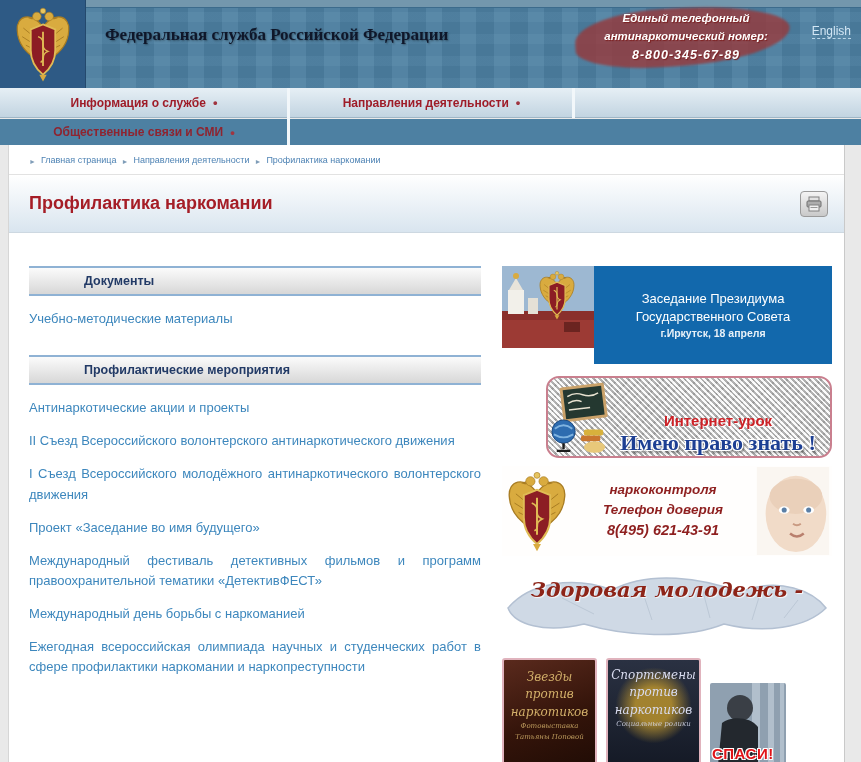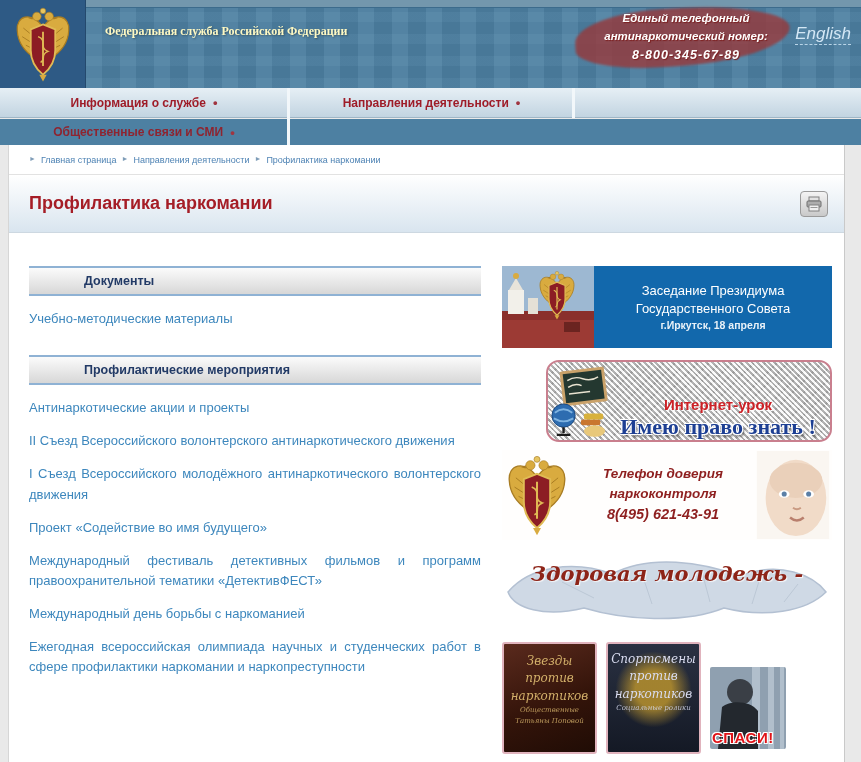--- a/index.html
+++ b/index.html
@@ -13,65 +13,65 @@
   .header { position:absolute; left:0; top:8px; width:861px; height:80px; background:#4d80a2; }
   .header-building { position:absolute; left:86px; top:0; right:0; bottom:0;
     background:
       repeating-linear-gradient(90deg, rgba(255,255,255,0.07) 0 16px, rgba(0,0,0,0.06) 16px 34px),
       repeating-linear-gradient(0deg, rgba(255,255,255,0.04) 0 10px, rgba(0,0,0,0.03) 10px 22px);
     opacity:.65; }
   .emblem-box { position:absolute; left:0; top:0; width:86px; height:88px; background:#2e5a85; z-index:3;
     display:flex; align-items:center; justify-content:center; border-right:1px solid #24496d; }
   .emblem-box svg { width:64px; height:76px; }
   .header-title { position:absolute; left:105px; top:14px; z-index:2;
-    font-family:"Liberation Serif", serif; font-weight:bold; font-size:12px; line-height:1.55;
-    color:#fef9c3; text-shadow:1px 1px 2px rgba(0,0,0,.35); }
+    font-family:"Liberation Serif", serif; font-weight:bold; font-size:17px; line-height:1.55;
+    color:#0f172a; text-shadow:1px 1px 2px rgba(0,0,0,.35); }
   .hotline { position:absolute; left:568px; top:2px; width:236px; z-index:2; text-align:center;
     font-family:Liberation Sans, sans-serif; font-style:italic; font-weight:bold;
     font-size:11.5px; line-height:1.55; color:#ffffff; text-shadow:1px 1px 1px #7c1f1f; }
   .hotline .num { font-size:12.5px; letter-spacing:1px; }
   .red-map { position:absolute; left:575px; top:0px; width:215px; height:58px; z-index:1;
     background:#9c3434; opacity:.75; border-radius:46% 54% 60% 40% / 55% 45% 62% 38%;
     transform:rotate(-3deg); filter:blur(1px); }
-  .english-link { position:absolute; right:10px; top:16px; z-index:3; font-size:17px; color:#d3e7f5;
-    border-bottom:1px dashed #b9d5e8; cursor:pointer;font-style:italic; }
+  .english-link { position:absolute; right:10px; top:16px; z-index:3; font-size:12px; color:#d3e7f5;
+    border-bottom:1px dashed #b9d5e8; cursor:pointer; }
   
   .nav1 { position:absolute; left:0; top:88px; width:861px; height:30px;
     background:linear-gradient(#e6eff5,#c2d4e1); border-bottom:1px solid #9fb6c6; z-index:2; }
   .nav2 { position:absolute; left:0; top:119px; width:861px; height:26px; background:#4d80a2; z-index:2; }
   .nav-item { position:absolute; top:0; height:100%; display:flex; align-items:center; justify-content:center;
     font-size:12px; font-weight:bold; color:#9e1c28; cursor:pointer; gap:7px; }
   .nav2 .nav-item { color:#8e2430; }
   .nav-bullet { font-size:13px; line-height:1; color:#a03540; }
   .nav-sep { position:absolute; background:#f2f7fa; width:3px; z-index:4; }
   
   .page-body { position:absolute; left:8px; top:145px; width:837px; height:617px; background:#ffffff;
     border-right:1px solid #c9c9c9; border-left:1px solid #d6d6d6; }
   .breadcrumb { padding:10px 0 9px 20px; font-size:9px; color:#4e83b4; border-bottom:1px solid #e2e2e2;
-    display:flex; gap:5px; align-items:flex-start; }
+    display:flex; gap:5px; align-items:flex-end; }
   .crumb { color:#4e83b4; cursor:pointer; }
   .crumb-arrow { color:#7f9db8; font-size:7px; }
   .title-band { height:58px; background:linear-gradient(#ffffff,#d9e5ef); border-bottom:1px solid #cdd8e1;
     display:flex; align-items:center; padding:0 16px 0 20px; }
   .page-title { color:#a51d26; font-size:18px; font-weight:bold; }
   .print-btn { margin-left:auto; width:28px; height:26px; border:1px solid #9a9a9a; border-radius:4px;
     background:linear-gradient(#f4f4f4,#c9c9c9); display:flex; align-items:center; justify-content:center; cursor:pointer; }
   
   .main { display:flex; padding:33px 12px 0 20px; gap:5px; }
   .left-col { width:452px; }
   .right-col { width:330px; margin-left:auto; }
   .section-bar { border-top:2px solid #8fb2d4; border-bottom:2px solid #8fb2d4;
     background:linear-gradient(#fbfbfb,#d7d7d7); padding:6px 0 6px 55px;
     color:#223a66; font-weight:bold; font-size:12.5px; }
   .link-list { margin:4px 0 26px 0; }
   .content-link { display:block; color:#3d87bd; font-size:13px; line-height:1.55; margin:13px 0; cursor:pointer; text-decoration:none; }
   .content-link.justify { text-align:justify; }
   
   .banner { cursor:pointer; }
-  .banner-presidium { height:82px; display:flex; margin-bottom:12px; }
+  .banner-presidium { height:98px; display:flex; margin-bottom:12px; }
   .kremlin-art { width:92px; height:82px; flex:none; }
   .presidium-text { flex:1; background:#1268ac; color:#fff; display:flex; flex-direction:column;
     align-items:center; justify-content:center; gap:3px; font-size:13px; }
   .presidium-text .l3 { font-size:10.5px; font-weight:bold; color:#e8f1f8; }
   .banner-internet { height:82px; border:2px solid #c97f8e; border-radius:13px; margin-bottom:8px;
     position:relative; overflow:hidden; display:flex; align-items:flex-end;
     background-image:
       repeating-linear-gradient(45deg, rgba(255,255,255,.85) 0 2px, rgba(135,135,135,.55) 2px 4px),
       repeating-linear-gradient(-45deg, #ececec 0 3px, #b5b5b5 3px 5px, #dcdcdc 5px 8px); margin-left: 44px; }
   .school-art { width:60px; height:76px; flex:none; margin-left:2px; }
@@ -200,21 +200,21 @@
         <div class="section-bar">Документы</div>
         <div class="link-list">
           <a class="content-link">Учебно-методические материалы</a>
         </div>
 
         <div class="section-bar">Профилактические мероприятия</div>
         <div class="link-list">
           <a class="content-link">Антинаркотические акции и проекты</a>
           <a class="content-link">II Съезд Всероссийского волонтерского антинаркотического движения</a>
           <a class="content-link justify">I Съезд Всероссийского молодёжного антинаркотического волонтерского движения</a>
-          <a class="content-link">Проект «Содействие во имя будущего»</a>
+          <a class="content-link">Проект «Заседание во имя будущего»</a>
           <a class="content-link justify">Международный фестиваль детективных фильмов и программ правоохранительной тематики «ДетективФЕСТ»</a>
           <a class="content-link">Международный день борьбы с наркоманией</a>
           <a class="content-link justify">Ежегодная всероссийская олимпиада научных и студенческих работ в сфере профилактики наркомании и наркопреступности</a>
         </div>
       </div>
 
       <div class="right-col">
 
         <div class="banner banner-presidium">
           <svg class="kremlin-art" viewBox="0 0 92 82">
@@ -253,22 +253,22 @@
             <div class="internet-title">Интернет-урок</div>
             <div class="internet-sub">Имею право знать !</div>
           </div>
         </div>
 
         <div class="banner banner-trust">
           <svg class="trust-emblem" viewBox="0 0 100 124">
               <use href="#eagle"></use>
             </svg>
           <div class="trust-text">
+            <div>наркоконтроля</div>
             <div>Телефон доверия</div>
-            <div>наркоконтроля</div>
             <div class="num">8(495) 621-43-91</div>
           </div>
           <svg class="baby-art" viewBox="0 0 74 90">
             <rect width="74" height="90" fill="#faf6f1"></rect>
             <ellipse cx="40" cy="48" rx="31" ry="39" fill="#f1dbc8"></ellipse>
             <ellipse cx="40" cy="30" rx="27" ry="18" fill="#ead0ba"></ellipse>
             <ellipse cx="28" cy="44" rx="5.5" ry="3.8" fill="#ffffff"></ellipse>
             <circle cx="28" cy="44" r="2.6" fill="#5b7fa6"></circle>
             <ellipse cx="53" cy="44" rx="5.5" ry="3.8" fill="#ffffff"></ellipse>
             <circle cx="53" cy="44" r="2.6" fill="#5b7fa6"></circle>
@@ -285,21 +285,21 @@
           <div class="youth-text">
             <div>Здоровая молодежь -</div>
           </div>
         </div>
 
         <div class="banner-smalls">
           <div class="small-banner small-stars banner">
             <div class="l">Звезды</div>
             <div class="l">против</div>
             <div class="l">наркотиков</div>
-            <div class="s">Общественные</div>
+            <div class="s">Фотовыставка</div>
             <div class="s">Татьяны Поповой</div>
           </div>
           <div class="small-banner small-sport banner">
             <div class="l">Спортсмены</div>
             <div class="l">против</div>
             <div class="l">наркотиков</div>
             <div class="s">Социальные ролики</div>
           </div>
           <div class="small-save banner">
             <svg viewBox="0 0 76 82">

